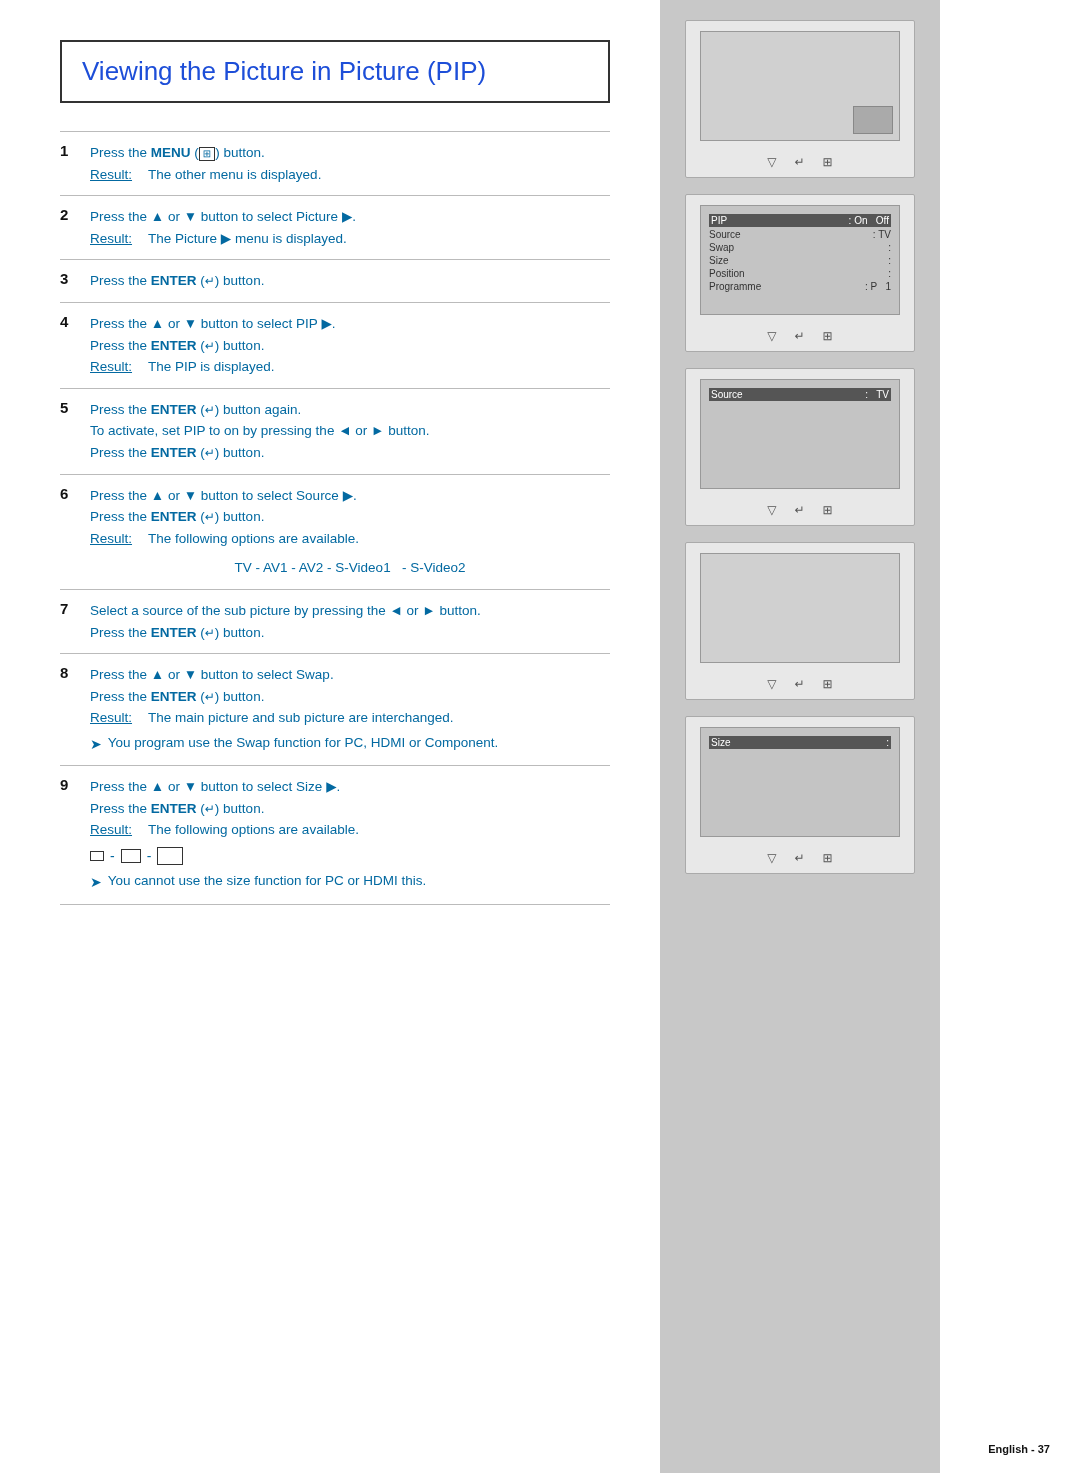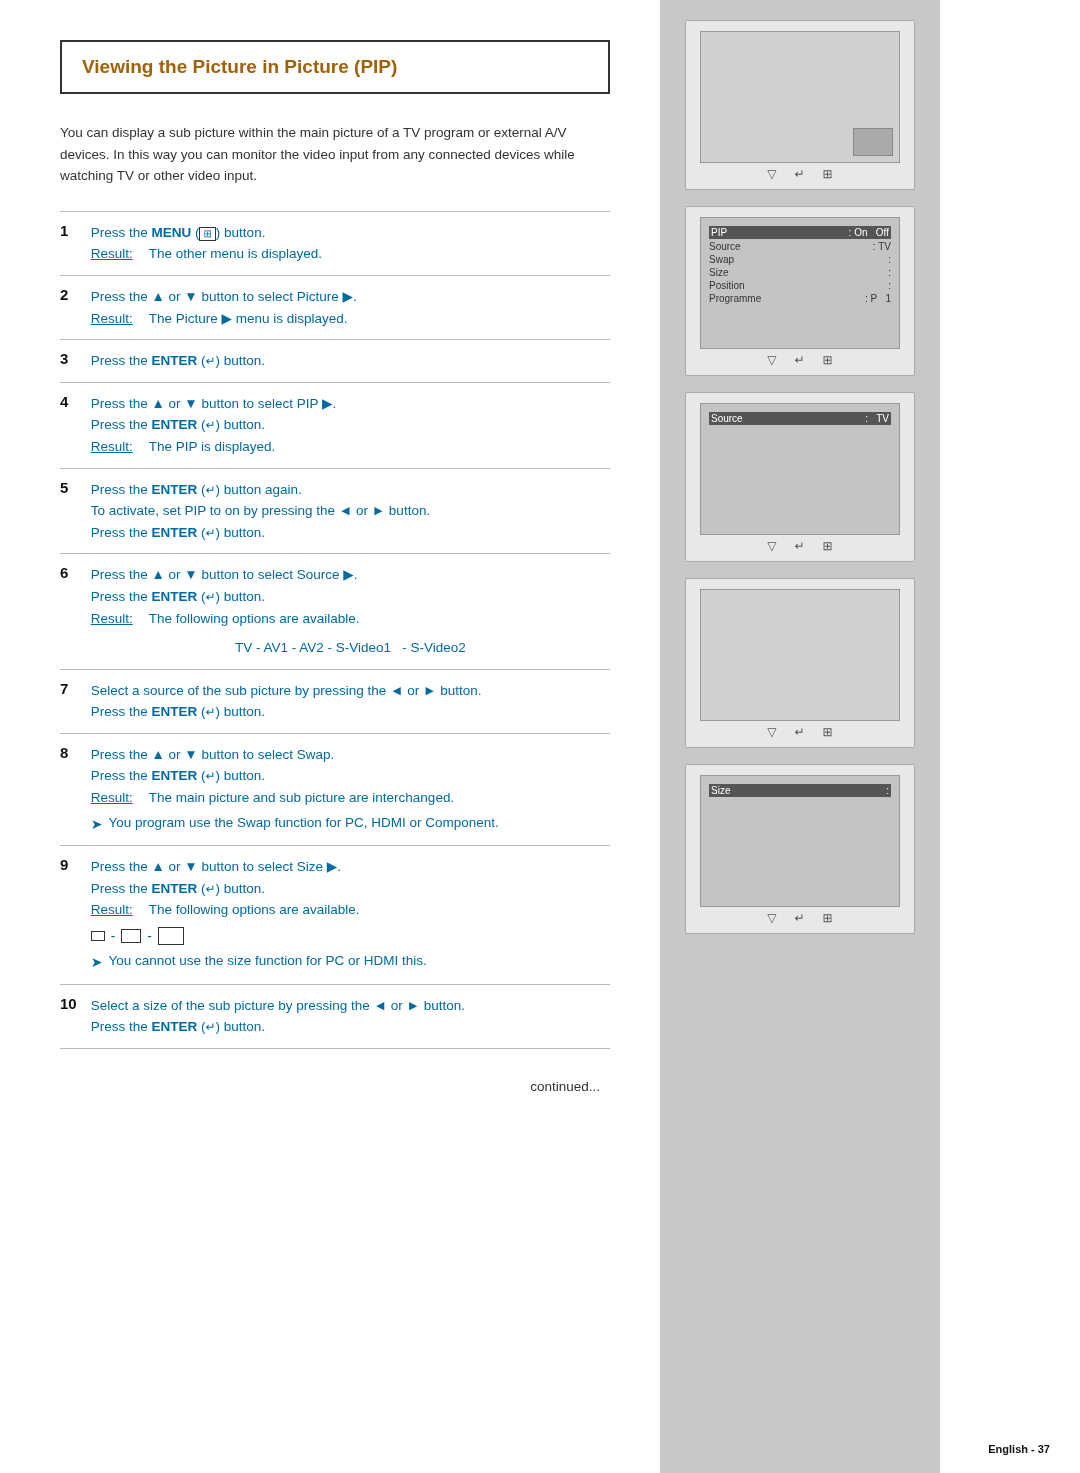--- a/index.html
+++ b/index.html
@@ -32,23 +32,23 @@
       padding: 20px 10px;
       gap: 16px;
       flex-shrink: 0;
     }
     .page-title-box {
       border: 2px solid #333;
       padding: 14px 20px;
       margin-bottom: 28px;
     }
     .page-title-box h1 {
-      font-size: 19px;
-      font-weight: 700;
-      color: #a16207;
+      font-size: 26px;
+      font-weight: 400;
+      color: #1d4ed8;
     }
     .intro-text {
       font-size: 13.5px;
       line-height: 1.6;
       margin-bottom: 24px;
       color: #333;
     }
     .steps-table {
       width: 100%;
       border-collapse: collapse;
@@ -138,28 +138,28 @@
       background: #e8e8e8;
       border: 1px solid #aaa;
       border-radius: 2px;
       display: flex;
       flex-direction: column;
       align-items: center;
       padding: 10px 10px 8px;
     }
     .tv-screen-inner {
       width: 200px;
-      height: 132px;
+      height: 110px;
       background: #d0d0d0;
       border: 1px solid #999;
       display: flex;
       align-items: flex-start;
       justify-content: center;
       position: relative;
-      margin-bottom: 4px;
+      margin-bottom: 14px;
     }
     .tv-screen-inner.with-menu {
       background: #c4c4c4;
       flex-direction: column;
       justify-content: flex-start;
       padding: 8px;
     }
     .menu-item-row {
       font-size: 10px;
       color: #333;
@@ -213,21 +213,20 @@
 </head>
 <body>
 
 <div class="page-wrapper">
   <div class="main-content">
 
     <div class="page-title-box">
       <h1>Viewing the Picture in Picture (PIP)</h1>
     </div>
 
-    <p class="intro-text">You can display a sub picture within the main picture of a TV program or external A/V devices. In this way you can monitor the video input from any connected devices while watching TV or other video input.</p>
 
     <table class="steps-table">
       <tbody>
 
         <tr>
           <td class="step-num">1</td>
           <td class="step-content">
             <div>Press the <span class="bold">MENU</span> (<span class="menu-symbol">⊞</span>) button.</div>
             <div class="result-line">
               <span class="result-label">Result:</span>
@@ -328,31 +327,23 @@
               <span class="size-dash">-</span>
               <span class="size-icon-large"></span>
             </div>
             <div class="arrow-note">
               <span class="arrow-symbol">➤</span>
               <span class="note-text">You cannot use the size function for PC or HDMI this.</span>
             </div>
           </td>
         </tr>
 
-        <tr>
-          <td class="step-num">10</td>
-          <td class="step-content">
-            <div>Select a size of the sub picture by pressing the <span>◄</span> or <span>►</span> button.</div>
-            <div>Press the <span class="bold">ENTER</span> (<span class="enter-symbol">↵</span>) button.</div>
-          </td>
-        </tr>
       </tbody>
     </table>
 
-    <div class="continued-text">continued...</div>
 
   </div>
 
   <div class="right-panel">
 
     <div class="tv-screen-box">
       <div class="tv-screen-inner">
         <div class="tv-pip-small"></div>
       </div>
       <div class="tv-controls">

